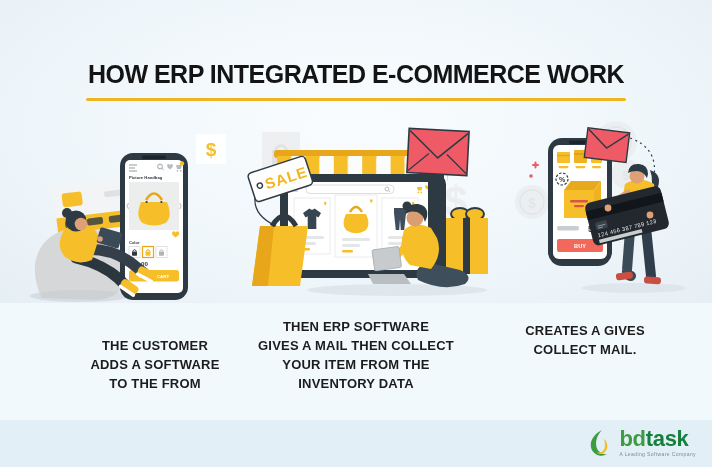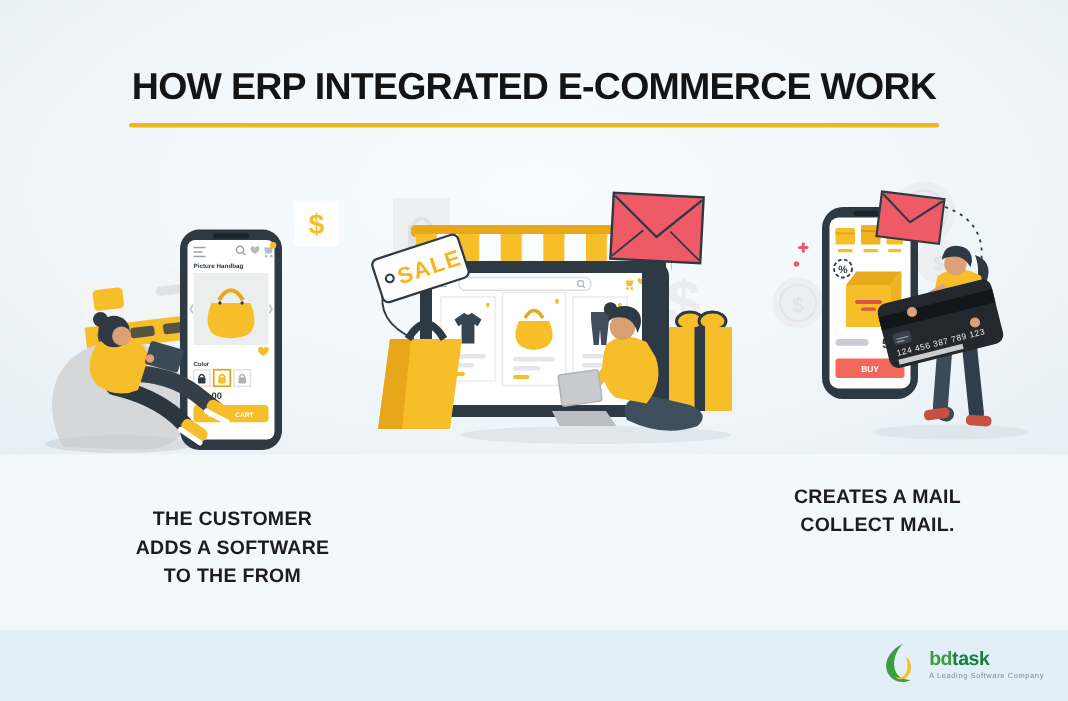--- a/index.html
+++ b/index.html
@@ -14,21 +14,21 @@
   }
   .band-captions{
     position:absolute;left:0;top:303px;width:712px;height:117px;
     background:#f1f9fd;
   }
   .band-bottom{
     position:absolute;left:0;top:420px;width:712px;height:47px;
     background:#e2eff7;
   }
   .title{
-    margin:0;padding-top:44px;text-align:center;
+    margin:0;padding-top:60px;text-align:center;
     font-size:25px;font-weight:bold;letter-spacing:-0.5px;color:#141414;
   }
   .title-underline{
     width:540px;height:3px;margin:9px auto 0;background:#f0b51e;border-radius:2px;
   }
   .panel{position:absolute;bottom:0;}
   .panel svg{display:block;}
   .p1{left:28px;width:200px;height:185px;}
   .p2{left:232px;width:272px;height:185px;}
   .p3{left:504px;width:196px;height:185px;}
@@ -36,21 +36,21 @@
     position:absolute;text-align:center;color:#1c1c1c;
     font-size:13px;font-weight:bold;line-height:19px;letter-spacing:0.2px;
   }
   .cap1{left:30px;width:250px;top:33px;}
   .cap2{left:244px;width:224px;top:14px;}
   .cap3{left:478px;width:214px;top:18px;}
   .logo{
     position:absolute;right:16px;top:8px;display:flex;align-items:center;gap:5px;
   }
   .logo-text{line-height:1;}
-  .logo-word{font-size:13px;font-weight:bold;letter-spacing:-0.3px;}
+  .logo-word{font-size:22px;font-weight:bold;letter-spacing:-0.3px;}
   .logo-bd{color:#3d9c41;}
   .logo-task{color:#15803d;}
   .logo-tagline{font-size:5px;color:#7b8b95;letter-spacing:0.4px;margin-top:2px;}
   svg text{font-family:"Liberation Sans",sans-serif;}
 </style>
 </head>
 <body>
 
 <div class="poster">
 
@@ -375,22 +375,28 @@
       </svg>
     </div>
   </div>
 
   <div class="band-captions">
     <div class="caption cap1">
       <div>THE CUSTOMER</div>
       <div>ADDS A SOFTWARE</div>
       <div>TO THE FROM</div>
     </div>
+    <div class="caption cap2">
+      <div>THEN ERP SOFTWARE</div>
+      <div>GIVES A MAIL THEN COLLECT</div>
+      <div>YOUR ITEM FROM THE</div>
+      <div>INVENTORY DATA</div>
+    </div>
     <div class="caption cap3">
-      <div>CREATES A MAIL</div>
+      <div>CREATES A GIVES</div>
       <div>COLLECT MAIL.</div>
     </div>
   </div>
 
   <div class="band-bottom">
     <div class="logo">
       <svg width="26" height="28" viewBox="0 0 24 26">
         <path d="M13,1 C5,5 1,12 3,18 C5,24 12,26.5 17.5,23.5 C12.5,23.5 8,20.5 7.5,15 C7,9.5 9.5,4.5 13,1 Z" fill="#3D9C41"></path>
         <path d="M15,9 C18.5,12.5 19,18 15.5,21.5 C13,23.8 9.5,23.5 8,21.5 C11.5,22.8 15,21 15.5,16.8 C15.9,13.8 15.4,11 15,9 Z" fill="#F5BE25"></path>
       </svg>

